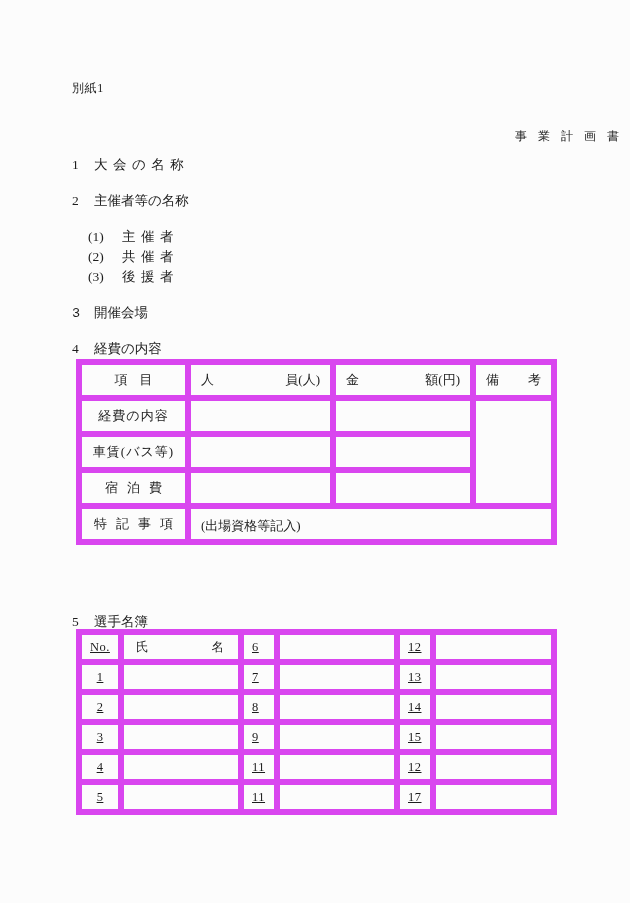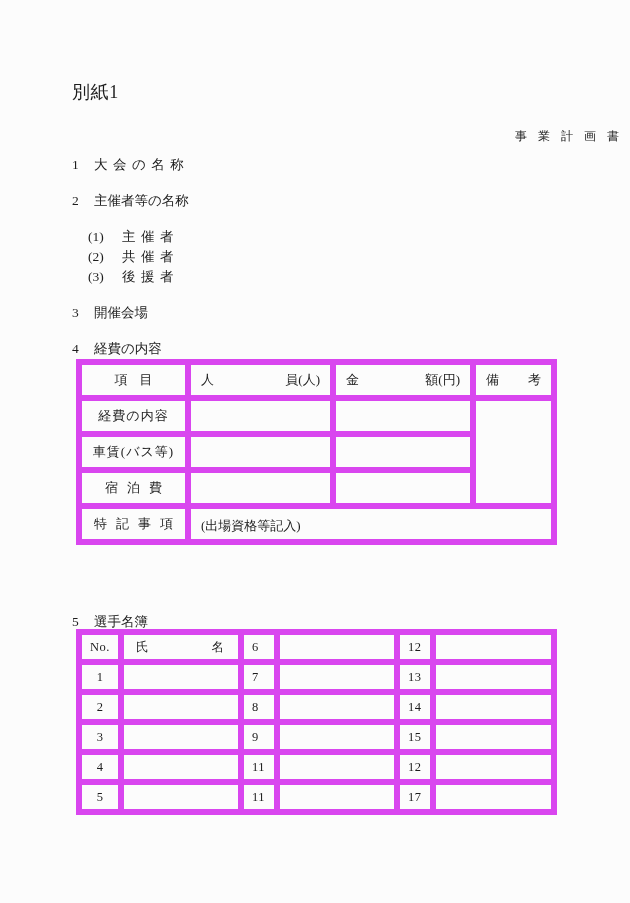--- a/index.html
+++ b/index.html
@@ -21,21 +21,21 @@
   .page {
     position: absolute;
     inset: 0;
   }
 
   
   .attachment-label {
     position: absolute;
     left: 72px;
     top: 80px;
-    font-size: 18px;
+    font-size: 12px;
     letter-spacing: 0.6px;
     white-space: nowrap;
   }
 
   .doc-title {
     position: absolute;
     left: 0;
     right: 0;
     top: 128px;
     text-align: right;
@@ -149,20 +149,21 @@
     width: 475px;
   }
   #roster-table td {
     height: 24px;
     font-size: 12.5px;
   }
   .num-cell {
     display: block;
     text-align: center;
     letter-spacing: 0.5px;
+    text-decoration: underline;
   }
   .num-cell.left {
     text-align: left;
     padding-left: 8px;
   }
   .name-head {
     display: flex;
     justify-content: space-between;
     align-items: center;
     padding: 0 14px 0 12px;
@@ -189,21 +190,21 @@
   <div class="subitem" style="top:228px;">
     <span class="marker">(1)</span><span class="txt">主催者</span>
   </div>
   <div class="subitem" style="top:248px;">
     <span class="marker">(2)</span><span class="txt">共催者</span>
   </div>
   <div class="subitem" style="top:268px;">
     <span class="marker">(3)</span><span class="txt">後援者</span>
   </div>
 
-  <div class="section" style="top:304px;">
+  <div class="section" style="top:304px;font-family:Liberation Mono, monospace;">
     <span class="num">3</span><span class="txt">開催会場</span>
   </div>
 
   <div class="section" style="top:340px;">
     <span class="num">4</span><span class="txt">経費の内容</span>
   </div>
 
   <table id="expense-table">
     <colgroup>
       <col style="width:109px">

